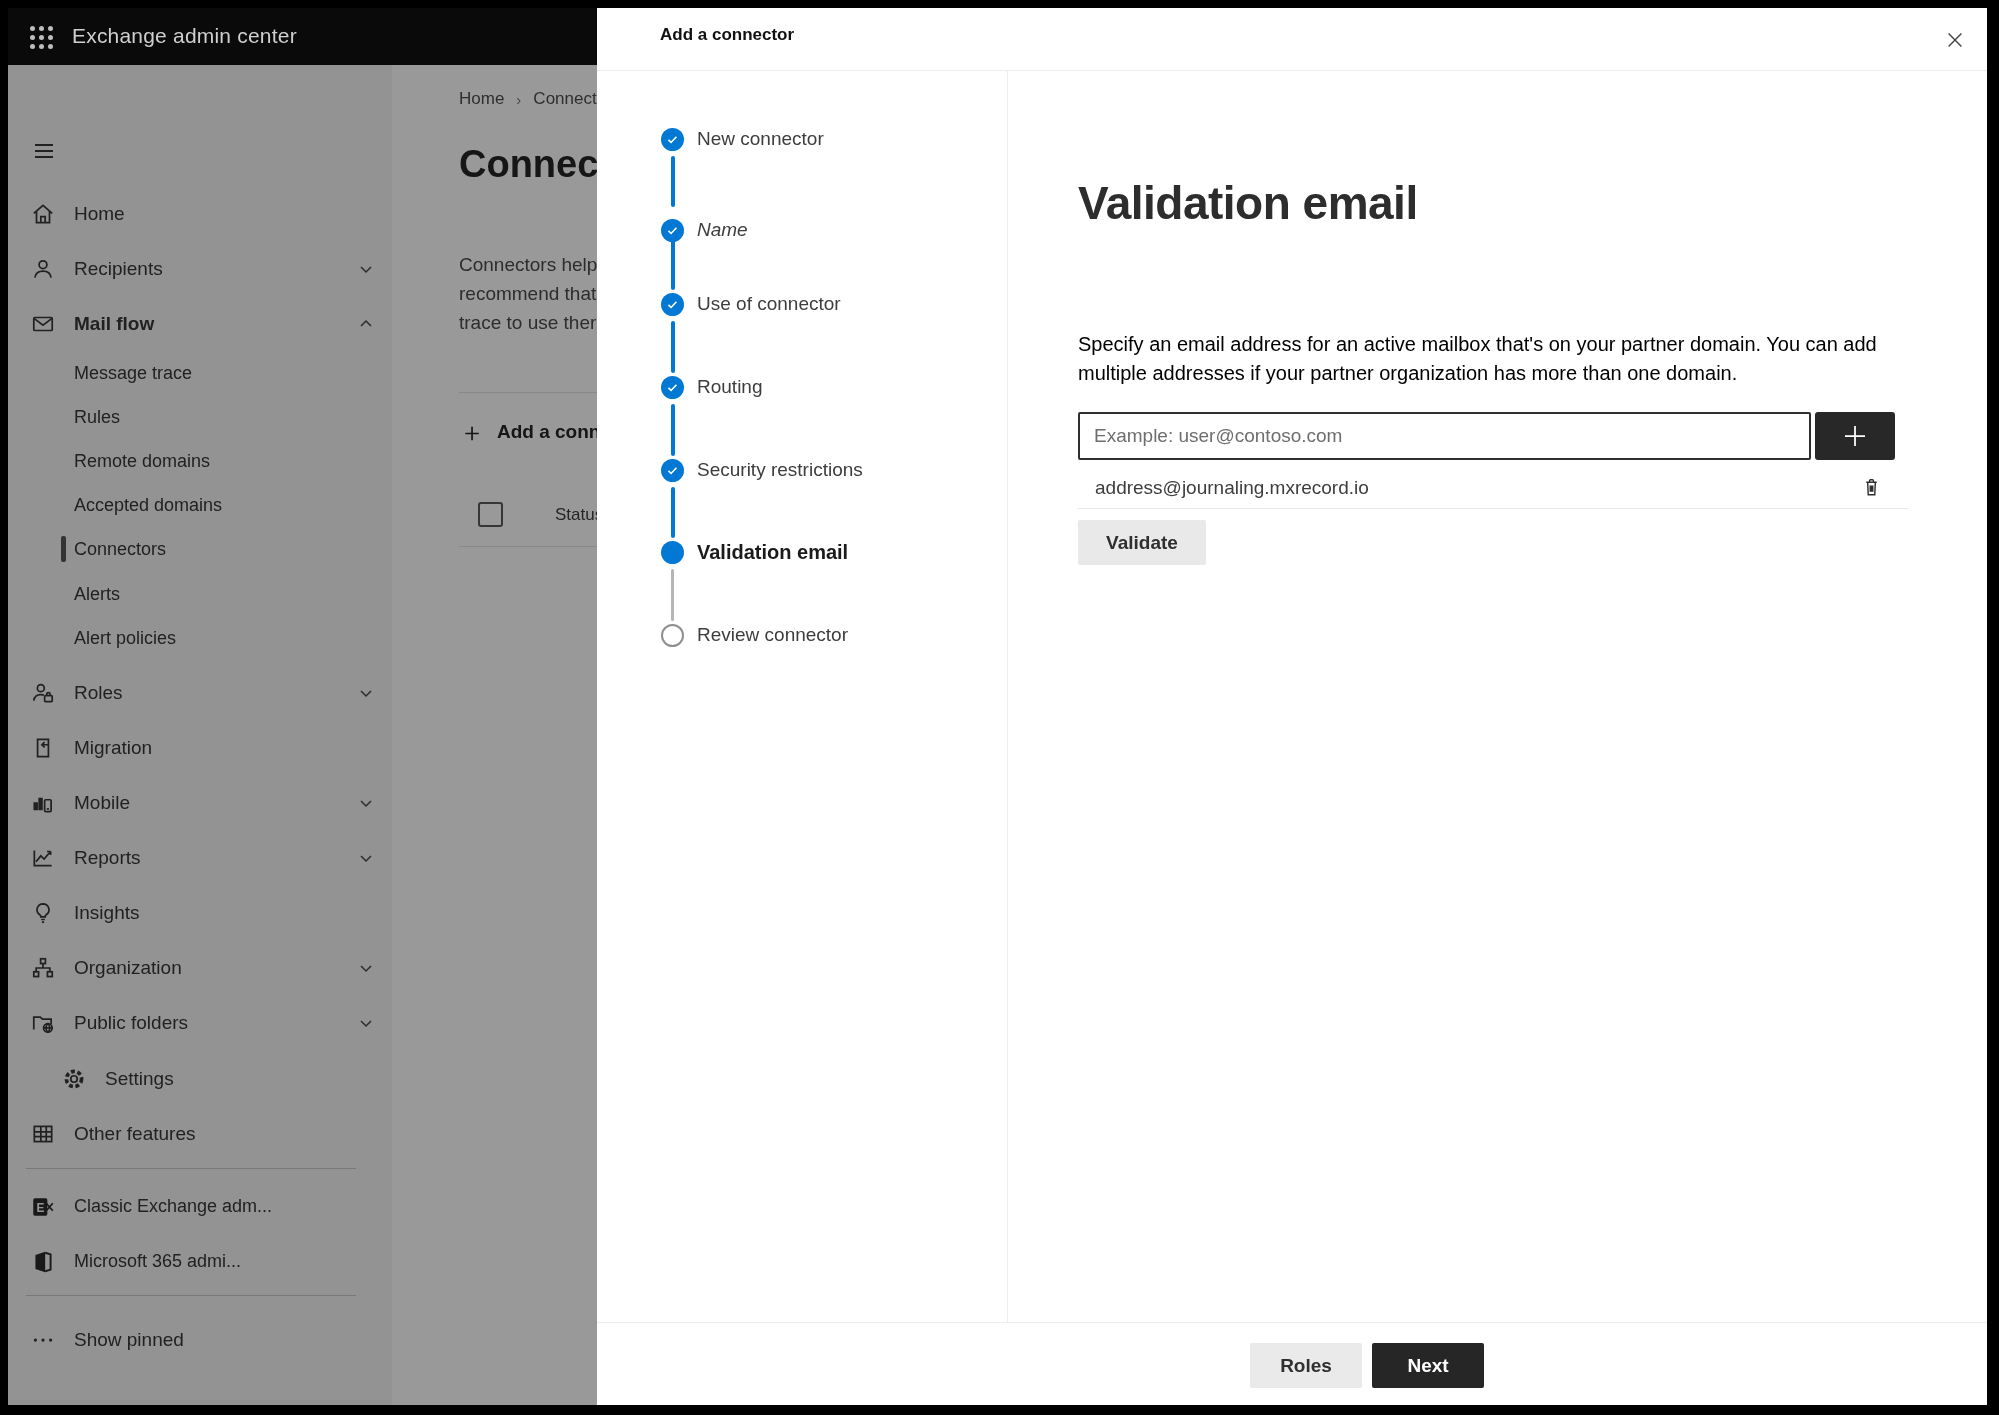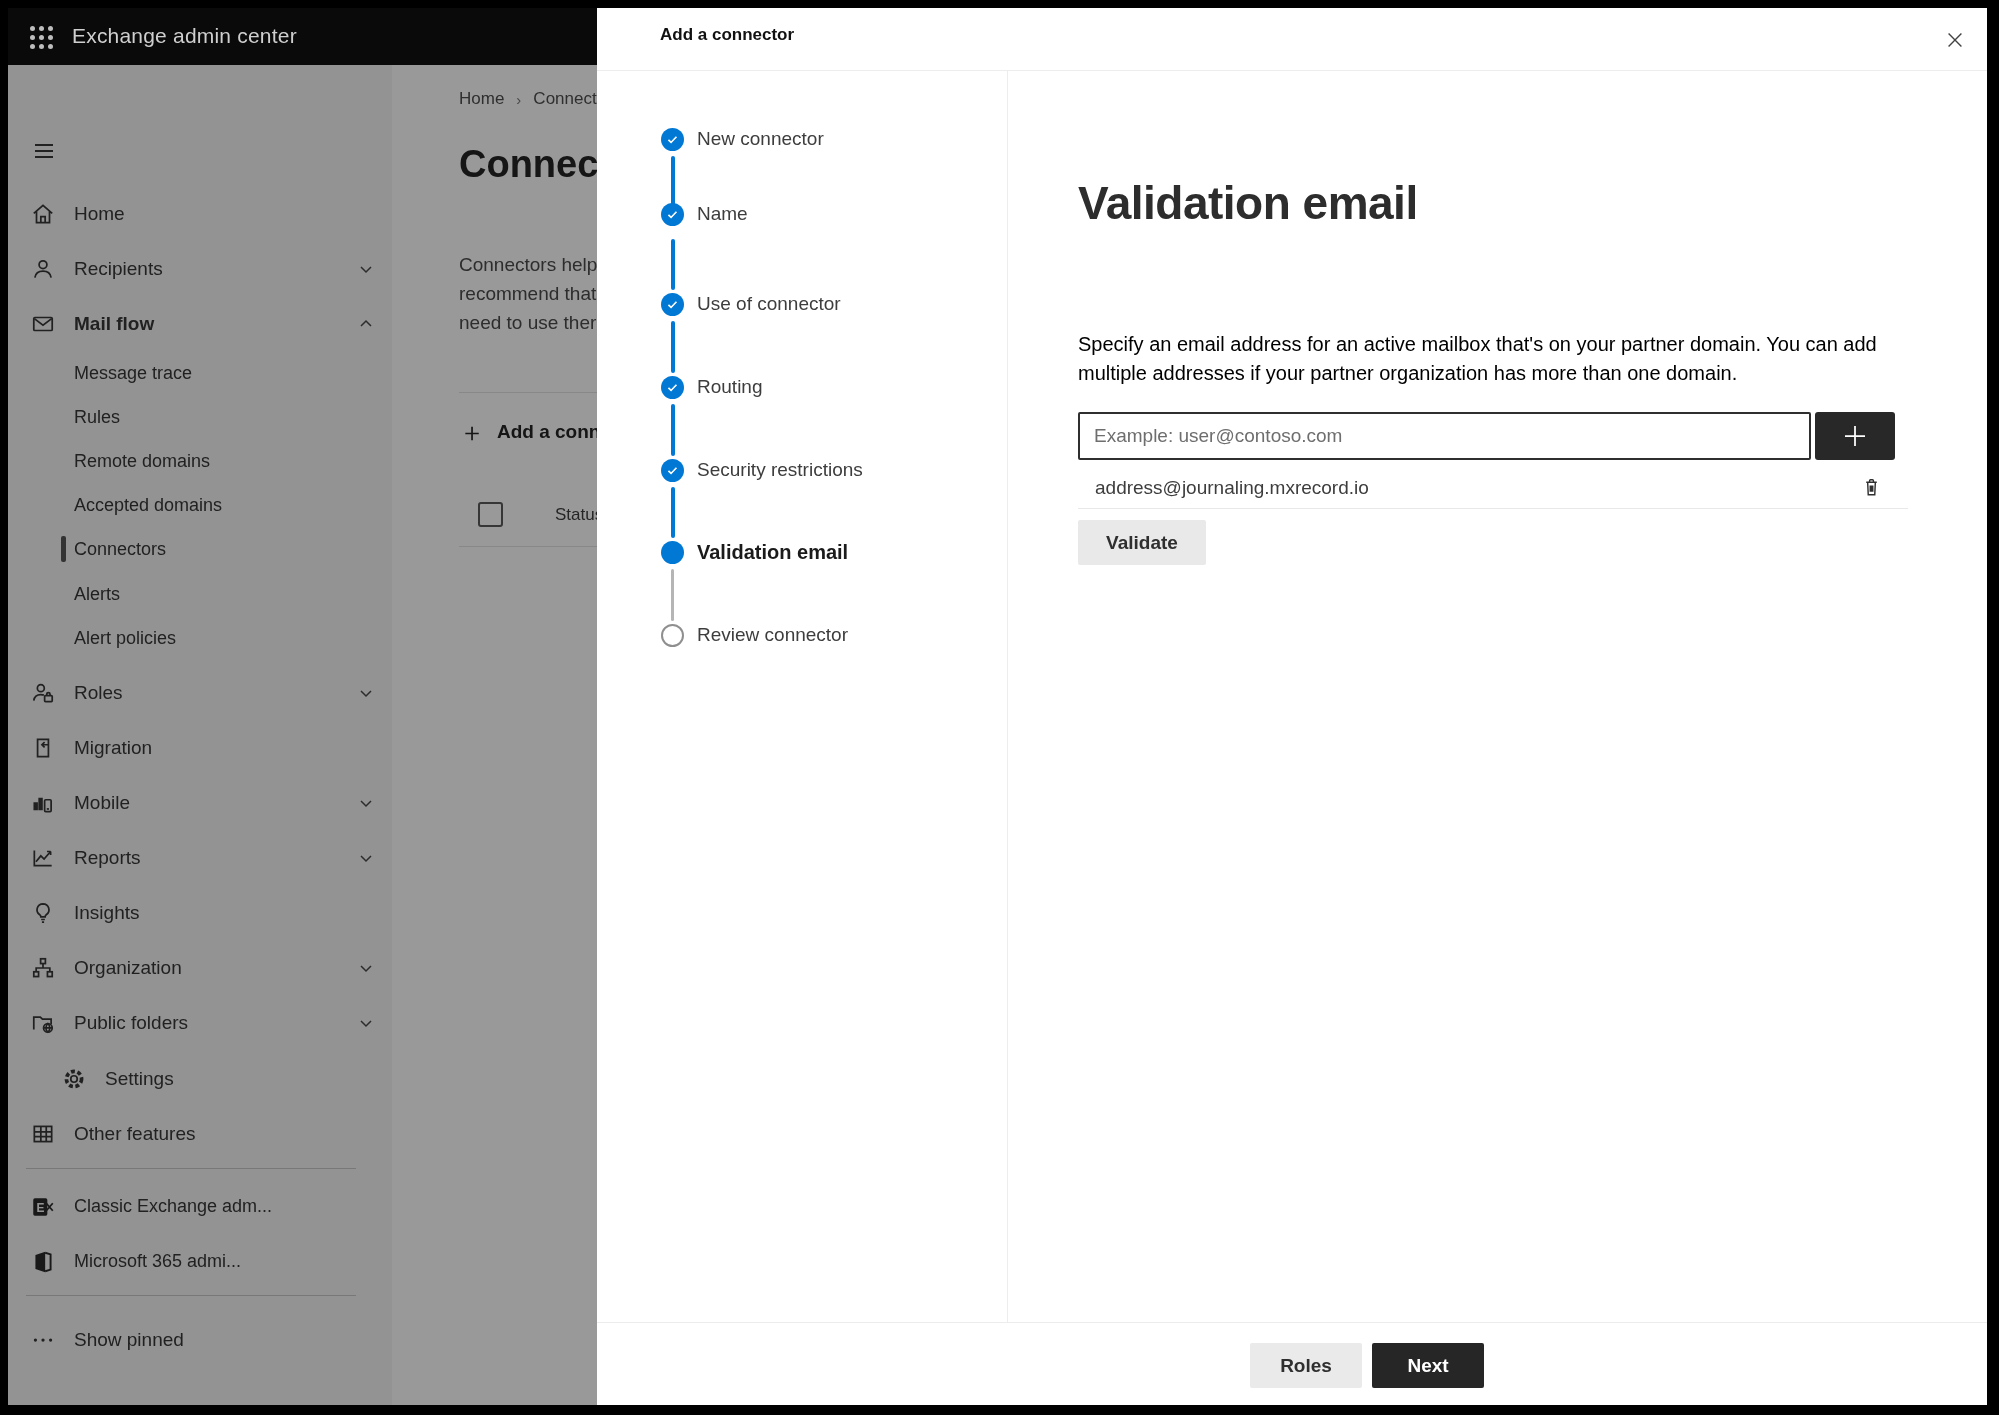--- a/index.html
+++ b/index.html
@@ -328,21 +328,21 @@
 
   <div class="bg-content">
     <div class="breadcrumb">
       <span>Home</span>
       <span class="crumb-sep">›</span>
       <span>Connectors</span>
     </div>
     <div class="bg-title">Connectors</div>
     <div class="bg-paragraph">Connectors help
 recommend that
-need to use ther</div>
+trace to use ther</div>
     <div class="bg-divider1"></div>
     <div class="bg-add">
       <span class="plus">＋</span>
       <span class="lbl">Add a connector</span>
     </div>
     <div class="bg-checkbox"></div>
     <div class="bg-status">Status</div>
     <div class="bg-divider2"></div>
   </div>
 
@@ -367,21 +367,21 @@
       <div class="step-line gray" style="top:498px;height:52px;"></div>
 
       <div class="step" style="top:51px;">
         <span class="step-circle completed">
               <svg width="15" height="15" viewBox="0 0 24 24" fill="none" stroke="#fff" stroke-width="2.6">
                 <path d="M5.5 12.5l4.2 4.2 8.6-9"></path>
               </svg>
             </span>
         <span class="step-label">New connector</span>
       </div>
-      <div class="step" style="top:126px;">
+      <div class="step" style="top:142px;font-style:italic;">
         <span class="step-circle completed">
               <svg width="15" height="15" viewBox="0 0 24 24" fill="none" stroke="#fff" stroke-width="2.6">
                 <path d="M5.5 12.5l4.2 4.2 8.6-9"></path>
               </svg>
             </span>
         <span class="step-label">Name</span>
       </div>
       <div class="step" style="top:216px;">
         <span class="step-circle completed">
               <svg width="15" height="15" viewBox="0 0 24 24" fill="none" stroke="#fff" stroke-width="2.6">

